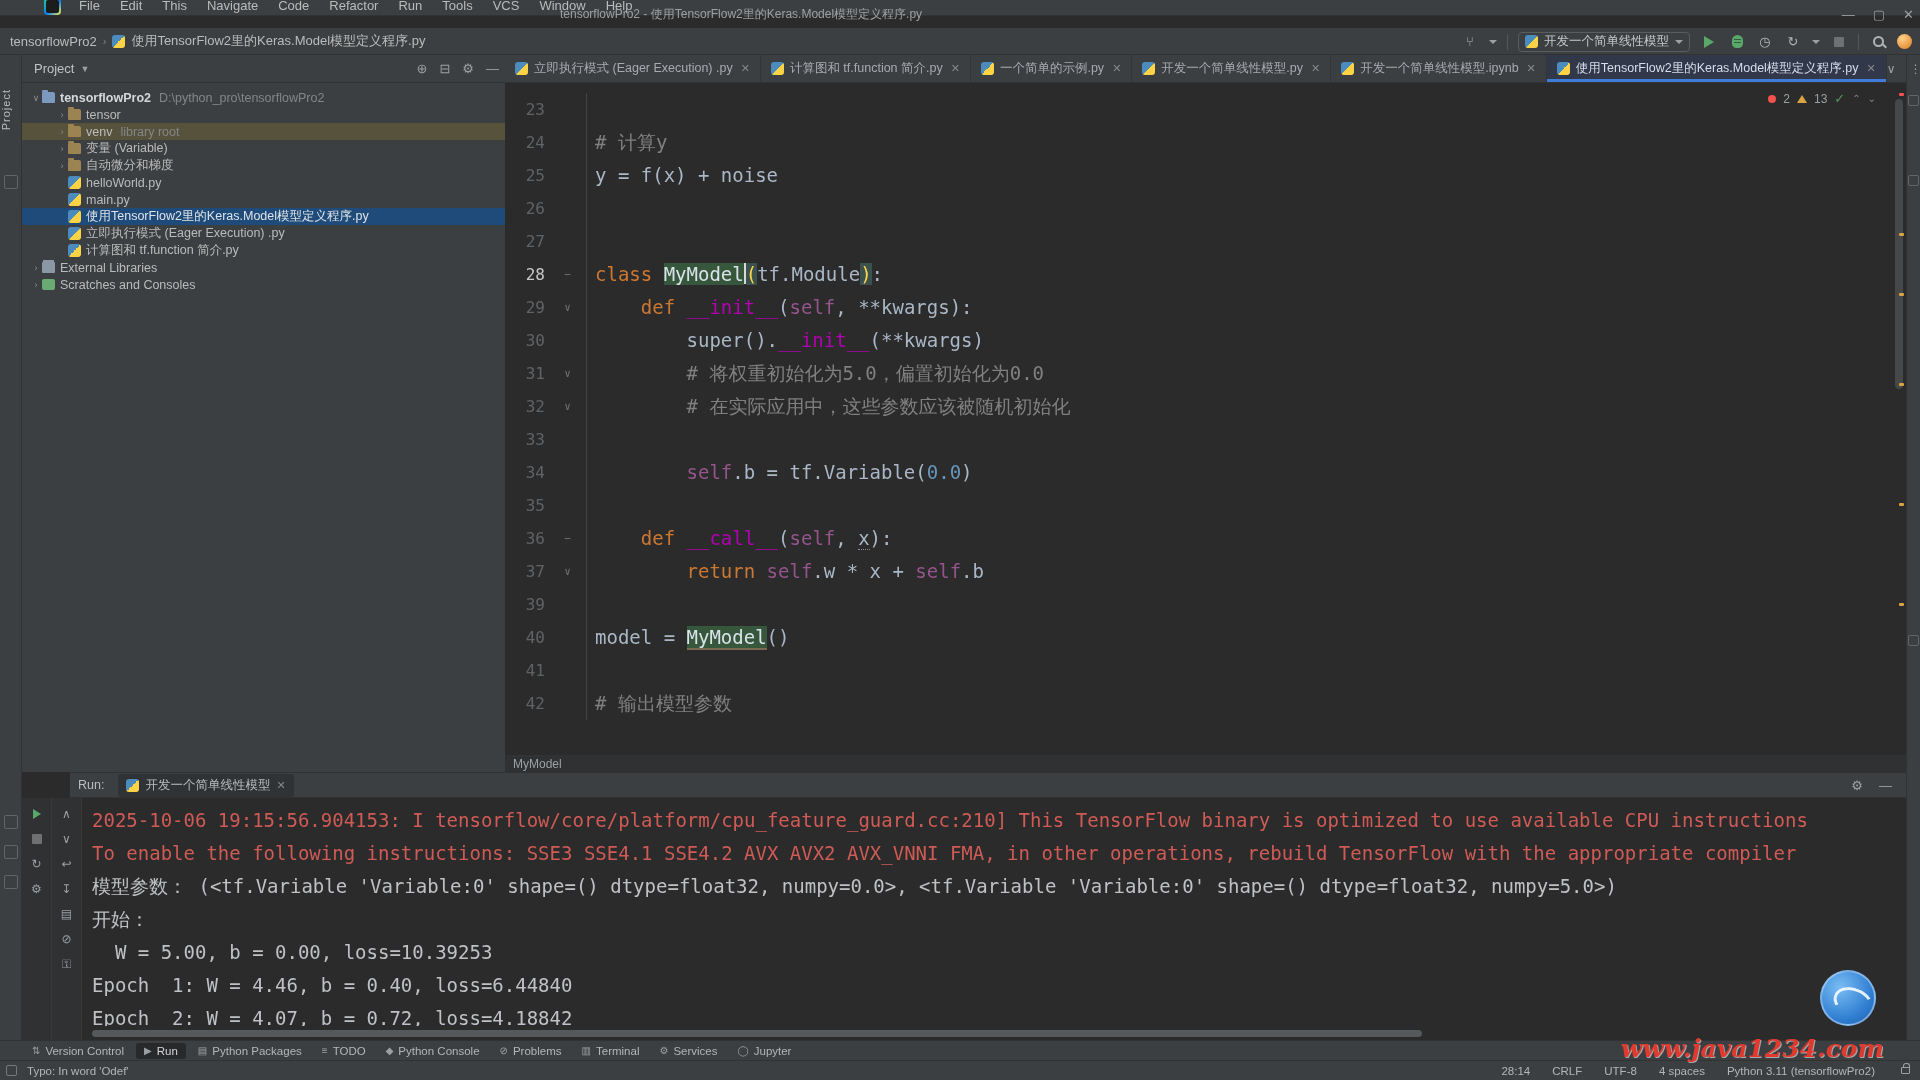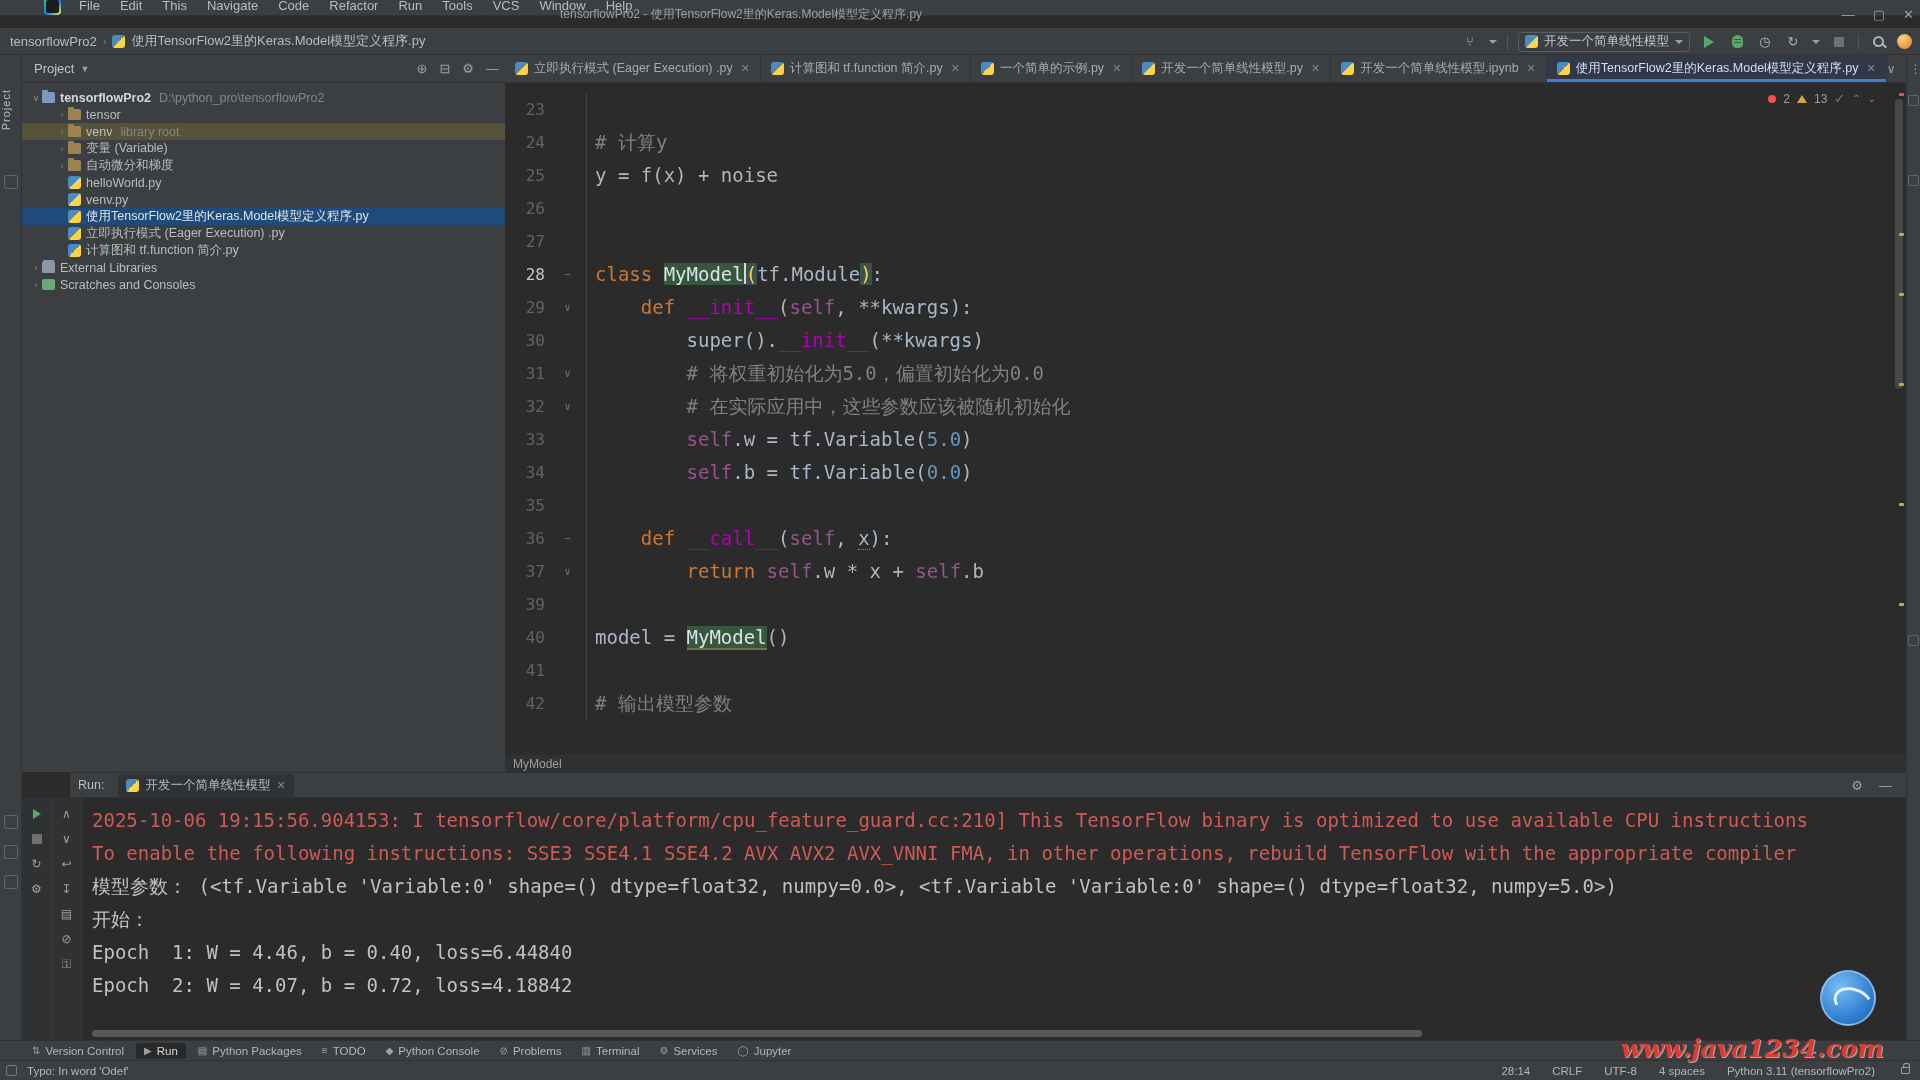--- a/index.html
+++ b/index.html
@@ -313,21 +313,21 @@
         <span class="tlabel">自动微分和梯度</span>
       </div>
       <div class="trow lvl1">
         <span class="caret"></span>
         <span class="ticon py"></span>
         <span class="tlabel">helloWorld.py</span>
       </div>
       <div class="trow lvl1">
         <span class="caret"></span>
         <span class="ticon py"></span>
-        <span class="tlabel">venv.py</span>
+        <span class="tlabel">main.py</span>
       </div>
       <div class="trow lvl1 sel">
         <span class="caret"></span>
         <span class="ticon py"></span>
         <span class="tlabel">使用TensorFlow2里的Keras.Model模型定义程序.py</span>
       </div>
       <div class="trow lvl1">
         <span class="caret"></span>
         <span class="ticon py"></span>
         <span class="tlabel">立即执行模式 (Eager Execution) .py</span>
@@ -354,21 +354,21 @@
         <div class="code-line"><span class="ln">23</span><span class="fold"></span><span class="codetxt"></span></div>
         <div class="code-line"><span class="ln">24</span><span class="fold"></span><span class="codetxt"><span class="tok-com"># 计算y</span></span></div>
         <div class="code-line"><span class="ln">25</span><span class="fold"></span><span class="codetxt"><span class="tok-pln">y = f(x) + noise</span></span></div>
         <div class="code-line"><span class="ln">26</span><span class="fold"></span><span class="codetxt"></span></div>
         <div class="code-line"><span class="ln">27</span><span class="fold"></span><span class="codetxt"></span></div>
         <div class="code-line"><span class="ln cur">28</span><span class="fold">−</span><span class="codetxt"><span class="tok-kw">class </span><span class="tok-hl">MyModel</span><span class="caret-bar"></span><span class="tok-brace">(</span><span class="tok-pln">tf.Module</span><span class="tok-brace">)</span><span class="tok-pln">:</span></span></div>
         <div class="code-line"><span class="ln">29</span><span class="fold">∨</span><span class="codetxt"><span class="tok-pln">    </span><span class="tok-kw">def </span><span class="tok-magic">__init__</span><span class="tok-pln">(</span><span class="tok-self">self</span><span class="tok-pln">, **kwargs):</span></span></div>
         <div class="code-line"><span class="ln">30</span><span class="fold"></span><span class="codetxt"><span class="tok-pln">        super().</span><span class="tok-magic">__init__</span><span class="tok-pln">(**kwargs)</span></span></div>
         <div class="code-line"><span class="ln">31</span><span class="fold">∨</span><span class="codetxt"><span class="tok-pln">        </span><span class="tok-com"># 将权重初始化为5.0，偏置初始化为0.0</span></span></div>
         <div class="code-line"><span class="ln">32</span><span class="fold">∨</span><span class="codetxt"><span class="tok-pln">        </span><span class="tok-com"># 在实际应用中，这些参数应该被随机初始化</span></span></div>
-        <div class="code-line"><span class="ln">33</span><span class="fold"></span><span class="codetxt"><span class="tok-pln">        </span><span class="tok-self">self</span><span class="tok-pln">.w = tf.Variable(</span><span class="tok-num">5.0</span><span class="tok-pln">)</span></span></div>
+        <div class="code-line"><span class="ln">33</span><span class="fold"></span></div>
         <div class="code-line"><span class="ln">34</span><span class="fold"></span><span class="codetxt"><span class="tok-pln">        </span><span class="tok-self">self</span><span class="tok-pln">.b = tf.Variable(</span><span class="tok-num">0.0</span><span class="tok-pln">)</span></span></div>
         <div class="code-line"><span class="ln">35</span><span class="fold"></span><span class="codetxt"></span></div>
         <div class="code-line"><span class="ln">36</span><span class="fold">−</span><span class="codetxt"><span class="tok-pln">    </span><span class="tok-kw">def </span><span class="tok-magic">__call__</span><span class="tok-pln">(</span><span class="tok-self">self</span><span class="tok-pln">, </span><span class="tok-udot">x</span><span class="tok-pln">):</span></span></div>
         <div class="code-line"><span class="ln">37</span><span class="fold">∨</span><span class="codetxt"><span class="tok-pln">        </span><span class="tok-kw">return </span><span class="tok-self">self</span><span class="tok-pln">.w * x + </span><span class="tok-self">self</span><span class="tok-pln">.b</span></span></div>
         <div class="code-line"><span class="ln">39</span><span class="fold"></span><span class="codetxt"></span></div>
         <div class="code-line"><span class="ln">40</span><span class="fold"></span><span class="codetxt"><span class="tok-pln">model = </span><span class="tok-hl2">MyModel</span><span class="tok-pln">()</span></span></div>
         <div class="code-line"><span class="ln">41</span><span class="fold"></span><span class="codetxt"></span></div>
         <div class="code-line"><span class="ln">42</span><span class="fold"></span><span class="codetxt"><span class="tok-com"># 输出模型参数</span></span></div>
       </div>
     <div class="insp">
@@ -426,20 +426,21 @@
       <span class="rico">↧</span>
       <span class="rico">▤</span>
       <span class="rico">⊘</span>
       <span class="rico">⚿</span>
     </div>
     <div class="console">
         <div class="cline err">2025-10-06 19:15:56.904153: I tensorflow/core/platform/cpu_feature_guard.cc:210] This TensorFlow binary is optimized to use available CPU instructions</div>
         <div class="cline err">To enable the following instructions: SSE3 SSE4.1 SSE4.2 AVX AVX2 AVX_VNNI FMA, in other operations, rebuild TensorFlow with the appropriate compiler</div>
         <div class="cline out">模型参数： (&lt;tf.Variable 'Variable:0' shape=() dtype=float32, numpy=0.0&gt;, &lt;tf.Variable 'Variable:0' shape=() dtype=float32, numpy=5.0&gt;)</div>
         <div class="cline out">开始：</div>
+        <div class="cline out">  W = 5.00, b = 0.00, loss=10.39253</div>
         <div class="cline out">Epoch  1: W = 4.46, b = 0.40, loss=6.44840</div>
         <div class="cline out">Epoch  2: W = 4.07, b = 0.72, loss=4.18842</div>
       </div>
     <div class="hscroll"></div>
     <div class="badge"></div>
   </div>
 
   <div class="bbar">
       <div class="bitem">
         <span class="bic">⇅</span>

